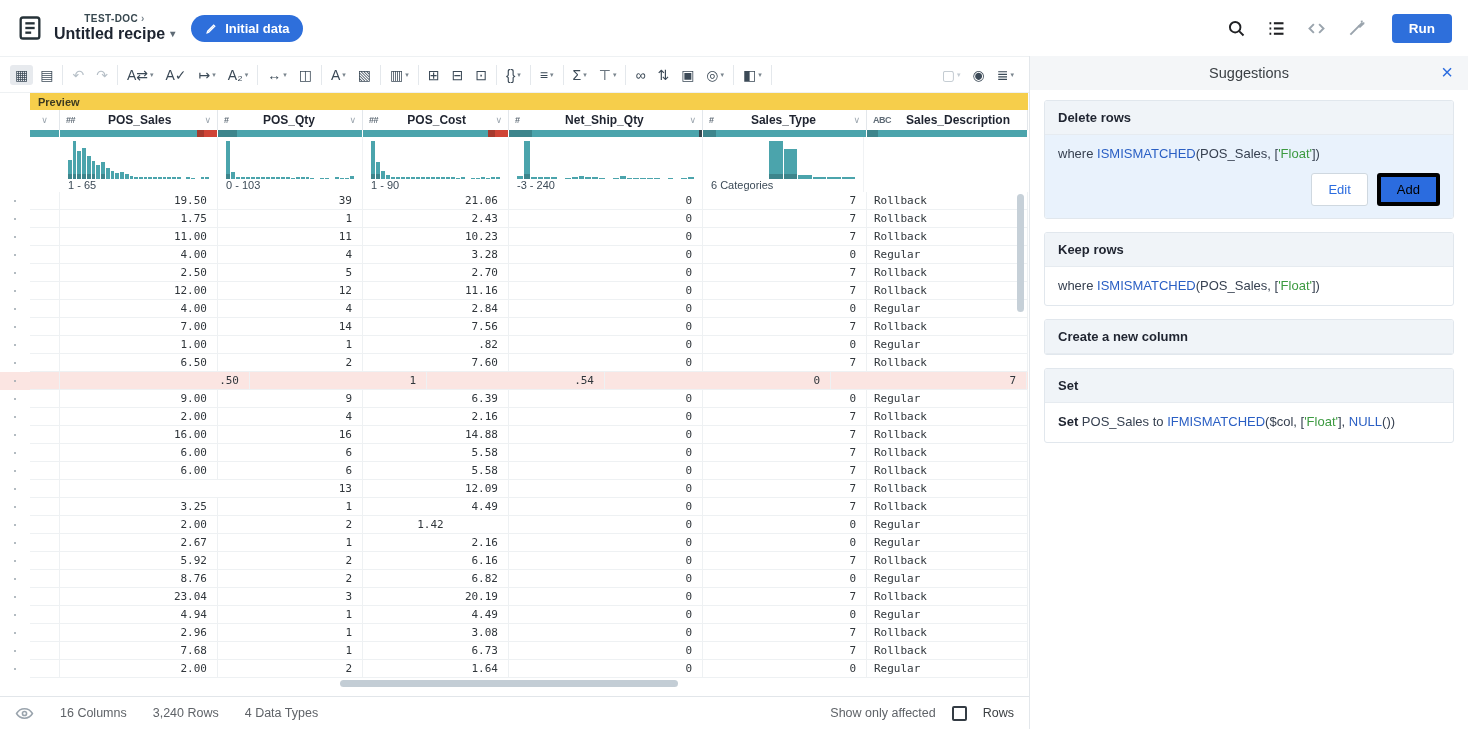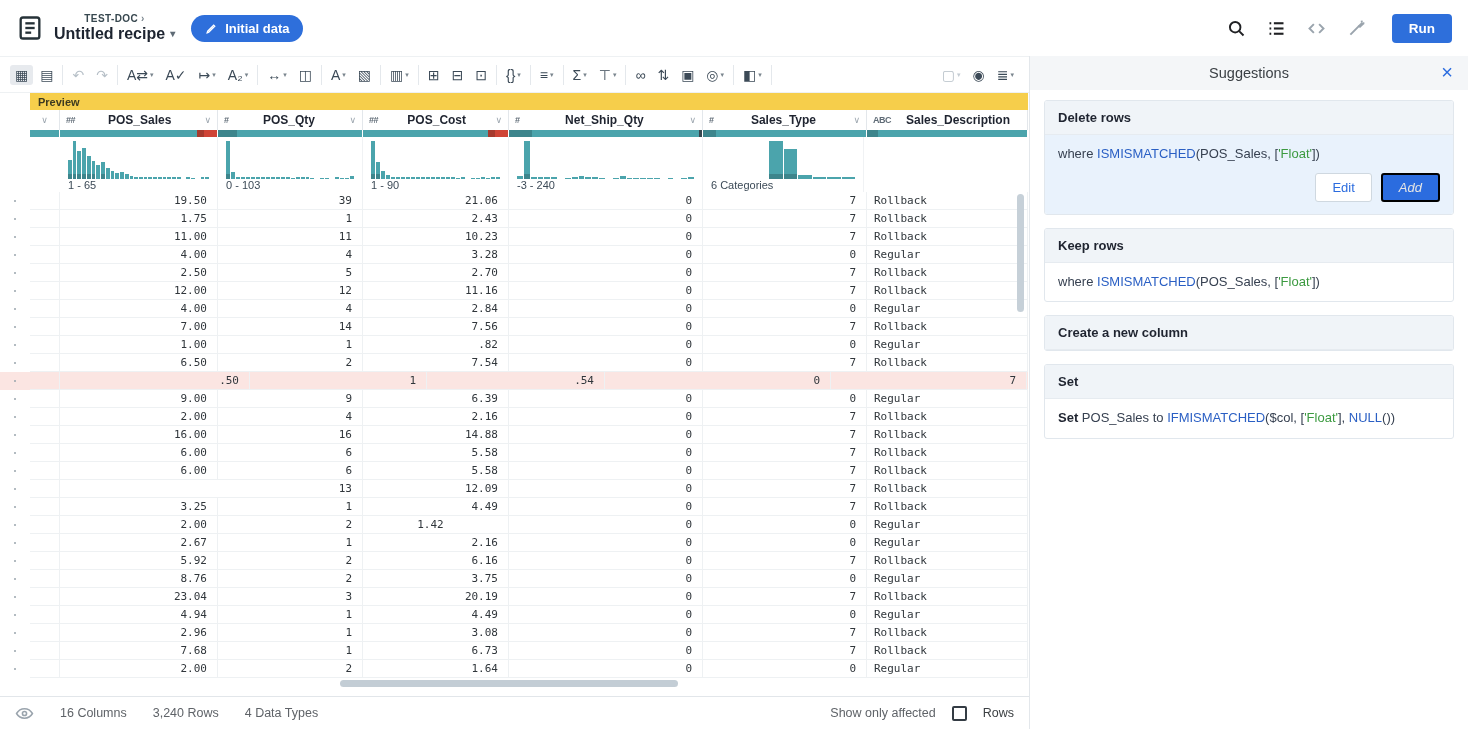--- a/index.html
+++ b/index.html
@@ -99,21 +99,21 @@
     border-bottom:1px solid #e6ebf0; }
   .card-item { padding:10px 13px; font-size:13px; border-bottom:1px solid #eef1f4; cursor:pointer; }
   .card-item:last-child { border-bottom:none; }
   .card-item.selected { background:#e9f2fc; padding-bottom:12px; }
   .formula { line-height:1.4; }
   .tk-p { color:#374151; } .tk-b { color:#1f2430; font-weight:bold; }
   .tk-fn { color:#2a5fc4; } .tk-str { color:#3c9a40; }
   .btnrow { display:flex; justify-content:flex-end; gap:9px; margin-top:10px; }
   .btn { font-size:13px; border-radius:3px; padding:5px 16px; cursor:pointer; font-family:inherit; }
   .btn.secondary { background:#fff; border:1px solid #cfd8e0; color:#2b6cdf; }
-  .btn.primary { background:#2b6cdf; border:2px solid #000000; color:#e5e5e5;font-style:italic; }
+  .btn.primary { background:#2b6cdf; border:4px solid #000000; color:#000000; }
 </style>
 </head>
 <body>
 
 <div class="app">
 
   <div class="topbar">
     <span class="doc-icon">
       <svg viewBox="0 0 24 24" width="28" height="28" fill="none" stroke="currentColor" stroke-width="2">
         <rect x="4" y="3" width="16" height="18" rx="2"></rect>
@@ -678,21 +678,21 @@
                 <div class="cell num" style="width: 145px; flex: 0 0 145px;">1</div>
                 <div class="cell num" style="width: 146px; flex: 0 0 146px;">.82</div>
                 <div class="cell num" style="width: 194px; flex: 0 0 194px;">0</div>
                 <div class="cell num" style="width: 164px; flex: 0 0 164px;">0</div>
                 <div class="cell txt" style="width: 161px; flex: 0 0 161px;">Regular</div>
               </div>
               <div class="grow">
                 <div class="cell selc"></div>
                 <div class="cell num" style="width: 158px; flex: 0 0 158px;">6.50</div>
                 <div class="cell num" style="width: 145px; flex: 0 0 145px;">2</div>
-                <div class="cell num" style="width: 146px; flex: 0 0 146px;">7.54</div>
+                <div class="cell num" style="width: 146px; flex: 0 0 146px;">7.60</div>
                 <div class="cell num" style="width: 194px; flex: 0 0 194px;">0</div>
                 <div class="cell num" style="width: 164px; flex: 0 0 164px;">7</div>
                 <div class="cell txt" style="width: 161px; flex: 0 0 161px;">Rollback</div>
               </div>
               <div class="grow hl">
                 <div class="cell selc"></div>
                 <div class="cell num" style="width: 158px; flex: 0 0 158px;">.50</div>
                 <div class="cell num" style="width: 145px; flex: 0 0 145px;">1</div>
                 <div class="cell num" style="width: 146px; flex: 0 0 146px;">.54</div>
                 <div class="cell num" style="width: 194px; flex: 0 0 194px;">0</div>
@@ -786,21 +786,21 @@
                 <div class="cell num" style="width: 145px; flex: 0 0 145px;">2</div>
                 <div class="cell num" style="width: 146px; flex: 0 0 146px;">6.16</div>
                 <div class="cell num" style="width: 194px; flex: 0 0 194px;">0</div>
                 <div class="cell num" style="width: 164px; flex: 0 0 164px;">7</div>
                 <div class="cell txt" style="width: 161px; flex: 0 0 161px;">Rollback</div>
               </div>
               <div class="grow">
                 <div class="cell selc"></div>
                 <div class="cell num" style="width: 158px; flex: 0 0 158px;">8.76</div>
                 <div class="cell num" style="width: 145px; flex: 0 0 145px;">2</div>
-                <div class="cell num" style="width: 146px; flex: 0 0 146px;">3.75</div>
+                <div class="cell num" style="width: 146px; flex: 0 0 146px;">6.82</div>
                 <div class="cell num" style="width: 194px; flex: 0 0 194px;">0</div>
                 <div class="cell num" style="width: 164px; flex: 0 0 164px;">0</div>
                 <div class="cell txt" style="width: 161px; flex: 0 0 161px;">Regular</div>
               </div>
               <div class="grow">
                 <div class="cell selc"></div>
                 <div class="cell num" style="width: 158px; flex: 0 0 158px;">23.04</div>
                 <div class="cell num" style="width: 145px; flex: 0 0 145px;">3</div>
                 <div class="cell num" style="width: 146px; flex: 0 0 146px;">20.19</div>
                 <div class="cell num" style="width: 194px; flex: 0 0 194px;">0</div>

